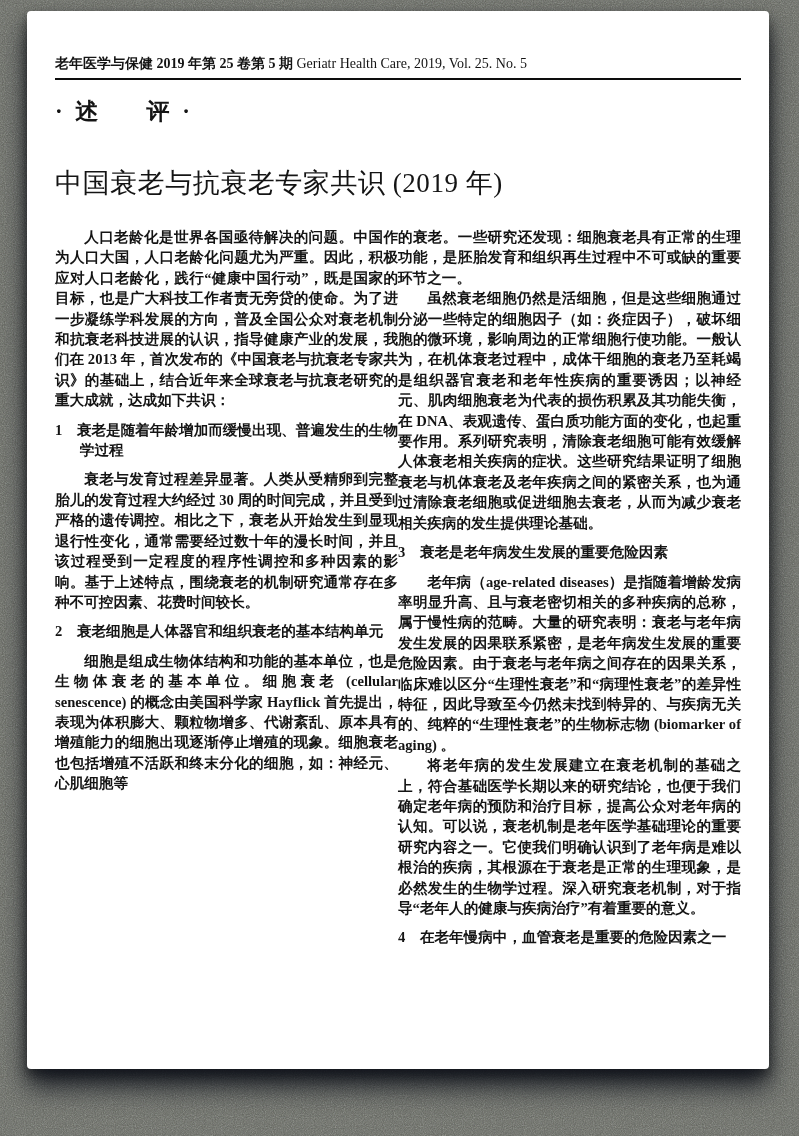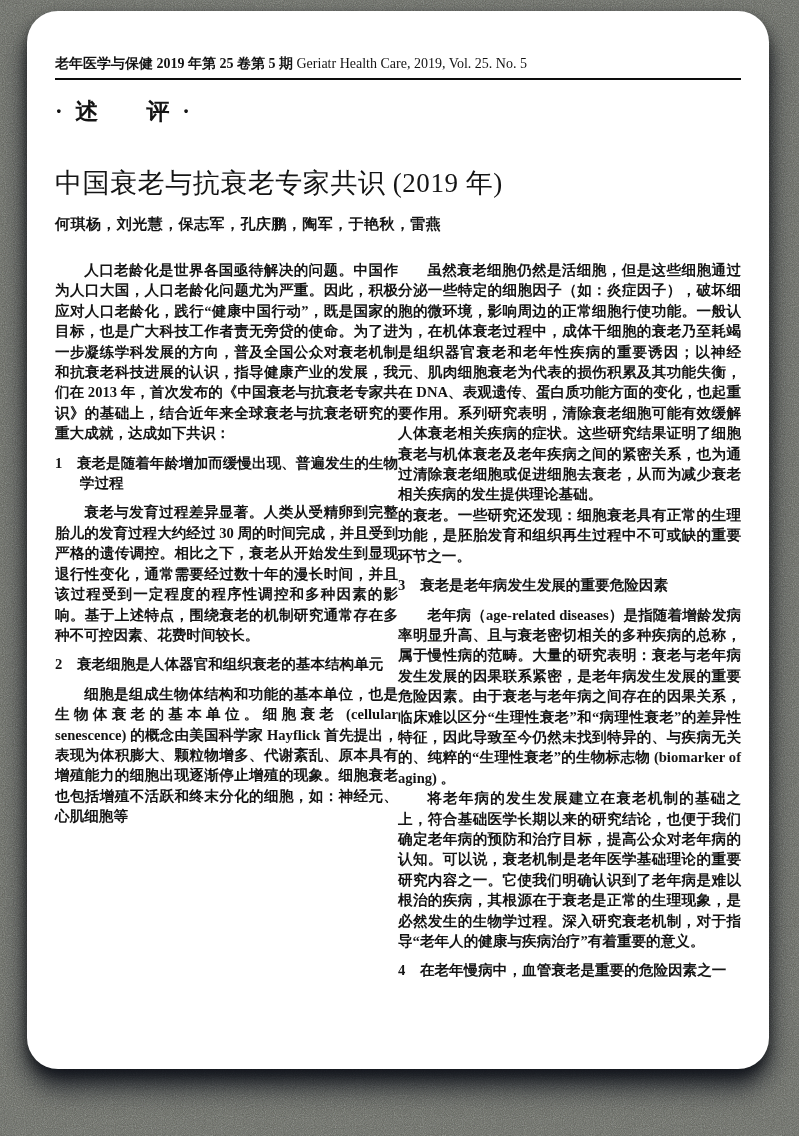--- a/index.html
+++ b/index.html
@@ -4,21 +4,21 @@
 <style>
   html,body{margin:0;padding:0;}
   body{
     width:799px;height:1136px;position:relative;overflow:hidden;
     background:#61645c;
     font-family:"Liberation Serif","DejaVu Serif",serif;
   }
   .bg-noise{position:absolute;inset:0;width:799px;height:1136px;opacity:.5;}
   .page{
     position:absolute;left:27px;top:11px;width:742px;height:1058px;
-    background:#ffffff;border-radius:31px;
+    background:#ffffff;border-radius:4px;
     box-shadow:0 18px 26px rgba(10,14,24,.85),0 6px 12px rgba(0,0,0,.55);
     box-sizing:border-box;
     padding:44px 28px 0 28px;
     color:#141414;
   }
   .journal-line{
     font-size:14px;line-height:18px;
     border-bottom:2.5px solid #0d0d0d;
     padding-bottom:5px;
     white-space:nowrap;
@@ -72,32 +72,31 @@
 <div class="page">
   <div class="journal-line">
     <span class="zh">老年医学与保健 2019 年第 25 卷第 5 期</span>
     <span class="en">Geriatr Health Care, 2019, Vol. 25. No. 5</span>
   </div>
 
   <div class="section-marker">·述　评·</div>
 
   <div class="article-title">中国衰老与抗衰老专家共识 (2019 年)</div>
 
-  <div class="authors">何琪杨，刘光慧，保志军，孔庆鹏，陶军，于艳秋，雷燕</div>
 
   <div class="columns">
     <div class="col" id="col-left">
         <div class="para">人口老龄化是世界各国亟待解决的问题。中国作为人口大国，人口老龄化问题尤为严重。因此，积极应对人口老龄化，践行“健康中国行动”，既是国家的目标，也是广大科技工作者责无旁贷的使命。为了进一步凝练学科发展的方向，普及全国公众对衰老机制和抗衰老科技进展的认识，指导健康产业的发展，我们在 2013 年，首次发布的《中国衰老与抗衰老专家共识》的基础上，结合近年来全球衰老与抗衰老研究的重大成就，达成如下共识：</div>
         <div class="sec-heading">1　衰老是随着年龄增加而缓慢出现、普遍发生的生物学过程</div>
         <div class="para">衰老与发育过程差异显著。人类从受精卵到完整胎儿的发育过程大约经过 30 周的时间完成，并且受到严格的遗传调控。相比之下，衰老从开始发生到显现退行性变化，通常需要经过数十年的漫长时间，并且该过程受到一定程度的程序性调控和多种因素的影响。基于上述特点，围绕衰老的机制研究通常存在多种不可控因素、花费时间较长。</div>
         <div class="sec-heading">2　衰老细胞是人体器官和组织衰老的基本结构单元</div>
         <div class="para">细胞是组成生物体结构和功能的基本单位，也是生物体衰老的基本单位。细胞衰老 (cellular senescence) 的概念由美国科学家 Hayflick 首先提出，表现为体积膨大、颗粒物增多、代谢紊乱、原本具有增殖能力的细胞出现逐渐停止增殖的现象。细胞衰老也包括增殖不活跃和终末分化的细胞，如：神经元、心肌细胞等</div>
       </div>
     <div class="col" id="col-right">
+        <div class="para no-indent">的衰老。一些研究还发现：细胞衰老具有正常的生理功能，是胚胎发育和组织再生过程中不可或缺的重要环节之一。</div>
         <div class="para">虽然衰老细胞仍然是活细胞，但是这些细胞通过分泌一些特定的细胞因子（如：炎症因子），破坏细胞的微环境，影响周边的正常细胞行使功能。一般认为，在机体衰老过程中，成体干细胞的衰老乃至耗竭是组织器官衰老和老年性疾病的重要诱因；以神经元、肌肉细胞衰老为代表的损伤积累及其功能失衡，在 DNA、表观遗传、蛋白质功能方面的变化，也起重要作用。系列研究表明，清除衰老细胞可能有效缓解人体衰老相关疾病的症状。这些研究结果证明了细胞衰老与机体衰老及老年疾病之间的紧密关系，也为通过清除衰老细胞或促进细胞去衰老，从而为减少衰老相关疾病的发生提供理论基础。</div>
-        <div class="para no-indent">的衰老。一些研究还发现：细胞衰老具有正常的生理功能，是胚胎发育和组织再生过程中不可或缺的重要环节之一。</div>
         <div class="sec-heading">3　衰老是老年病发生发展的重要危险因素</div>
         <div class="para">老年病（age-related diseases）是指随着增龄发病率明显升高、且与衰老密切相关的多种疾病的总称，属于慢性病的范畴。大量的研究表明：衰老与老年病发生发展的因果联系紧密，是老年病发生发展的重要危险因素。由于衰老与老年病之间存在的因果关系，临床难以区分“生理性衰老”和“病理性衰老”的差异性特征，因此导致至今仍然未找到特异的、与疾病无关的、纯粹的“生理性衰老”的生物标志物 (biomarker of aging) 。</div>
         <div class="para">将老年病的发生发展建立在衰老机制的基础之上，符合基础医学长期以来的研究结论，也便于我们确定老年病的预防和治疗目标，提高公众对老年病的认知。可以说，衰老机制是老年医学基础理论的重要研究内容之一。它使我们明确认识到了老年病是难以根治的疾病，其根源在于衰老是正常的生理现象，是必然发生的生物学过程。深入研究衰老机制，对于指导“老年人的健康与疾病治疗”有着重要的意义。</div>
         <div class="sec-heading">4　在老年慢病中，血管衰老是重要的危险因素之一</div>
       </div>
   </div>
 </div>
 
 </body></html>

